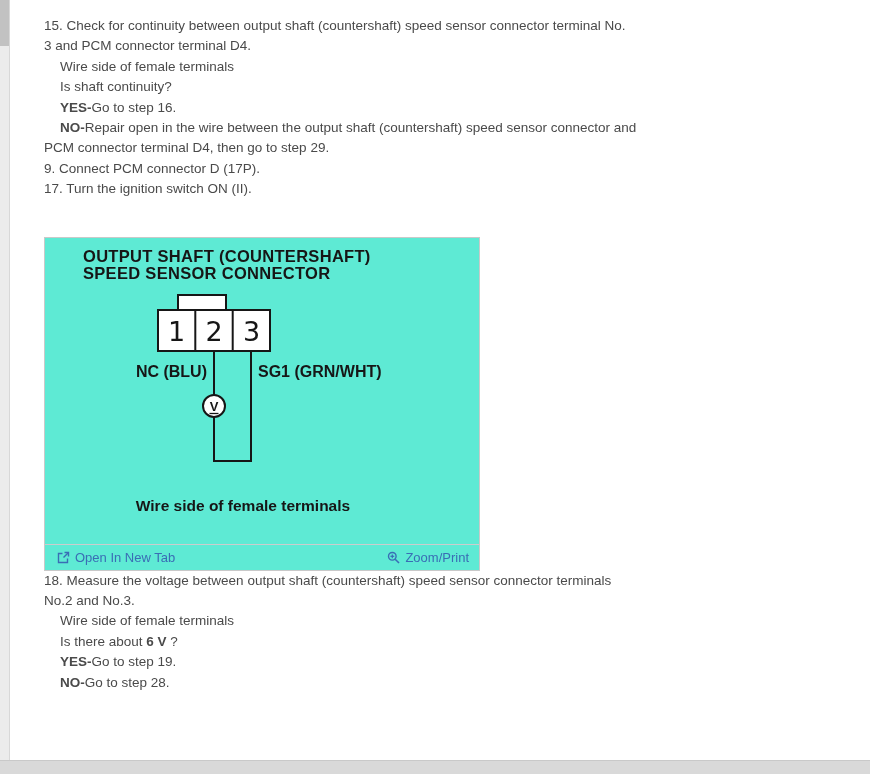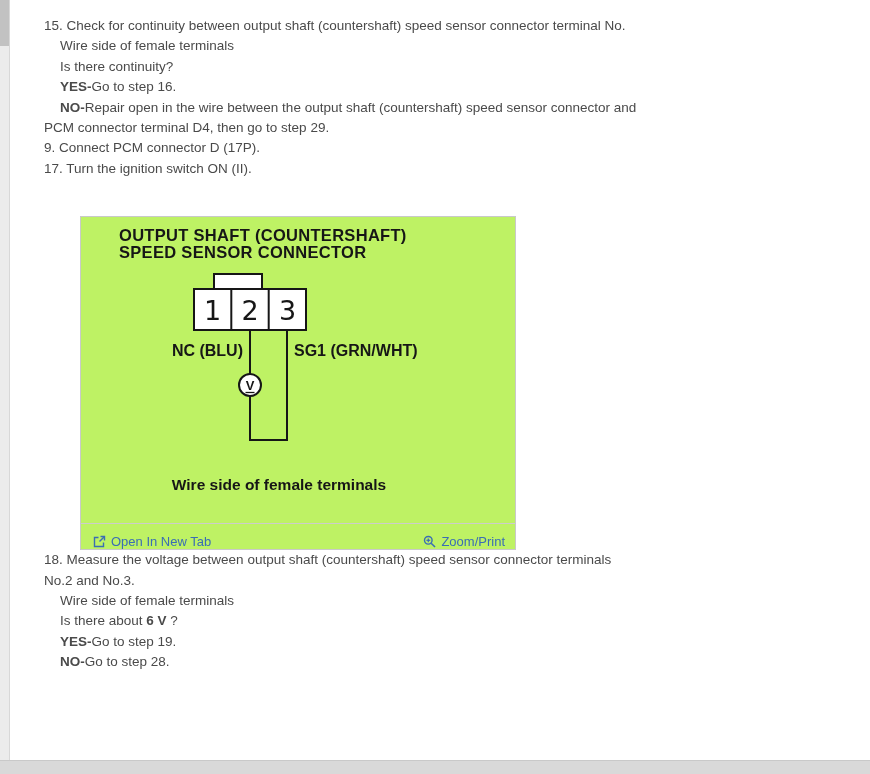--- a/index.html
+++ b/index.html
@@ -16,25 +16,25 @@
   
   .hscroll { position:absolute; left:0; right:0; bottom:0; height:13px;
     background:#d9d9d9; border-top:1px solid #c9c9c9; }
 
   .content { position:absolute; left:44px; top:16px; width:800px; font-size:13.5px; }
   .line { line-height:20.4px; white-space:nowrap; }
   .line.indent { padding-left:16px; }
   .b { font-weight:bold; }
 
   
-  .figure { margin-top:37px; width:434px; border:1px solid #c9c9c9; background:#bef264;margin-left:36px; }
+  .figure { margin-top:37px; width:434px; border:1px solid #c9c9c9; background:#5eead4; }
   .fig-body { height:306px; }
   .fig-body svg { display:block; }
   .fig-footer { border-top:1px solid #cccccc; height:26px; display:flex;
-    align-items:flex-end; justify-content:space-between;
+    align-items:center; justify-content:space-between;
     padding:0 10px 0 12px; box-sizing:border-box;gap:25px; }
   .fig-link { display:flex; align-items:center; gap:5px;
     color:var(--link, #3a6db5); font-size:13px; cursor:pointer; text-decoration:none; }
 
   
   .stk { stroke:var(--ink,#161616); stroke-width:2; fill:none; }
   .stk-fill { stroke:var(--ink,#161616); stroke-width:2; fill:#ffffff; }
   .thin { stroke:var(--ink,#161616); stroke-width:1.3; fill:none; }
   .ft { font:700 16.5px "Liberation Sans", sans-serif; letter-spacing:0.3px; fill:var(--ink,#161616); }
   .fp { font:400 27px "DejaVu Sans", sans-serif; fill:var(--ink,#161616); }
@@ -48,22 +48,23 @@
 
 <div class="vscroll">
   <div class="vthumb"></div>
 </div>
 <div class="hscroll"></div>
 
 <div class="content">
 
   <div>
       <div class="line"><span>15. Check for continuity between output shaft (countershaft) speed sensor connector terminal No.</span></div>
+      <div class="line"><span>3 and PCM connector terminal D4.</span></div>
       <div class="line indent"><span>Wire side of female terminals</span></div>
-      <div class="line indent"><span>Is there continuity?</span></div>
+      <div class="line indent"><span>Is shaft continuity?</span></div>
       <div class="line indent"><span class="b">YES-</span><span>Go to step 16.</span></div>
       <div class="line indent"><span class="b">NO-</span><span>Repair open in the wire between the output shaft (countershaft) speed sensor connector and</span></div>
       <div class="line"><span>PCM connector terminal D4, then go to step 29.</span></div>
       <div class="line"><span>9. Connect PCM connector D (17P).</span></div>
       <div class="line"><span>17. Turn the ignition switch ON (II).</span></div>
     </div>
 
   <div class="figure">
     <div class="fig-body">
       <svg width="434" height="306" viewBox="0 0 434 306">

